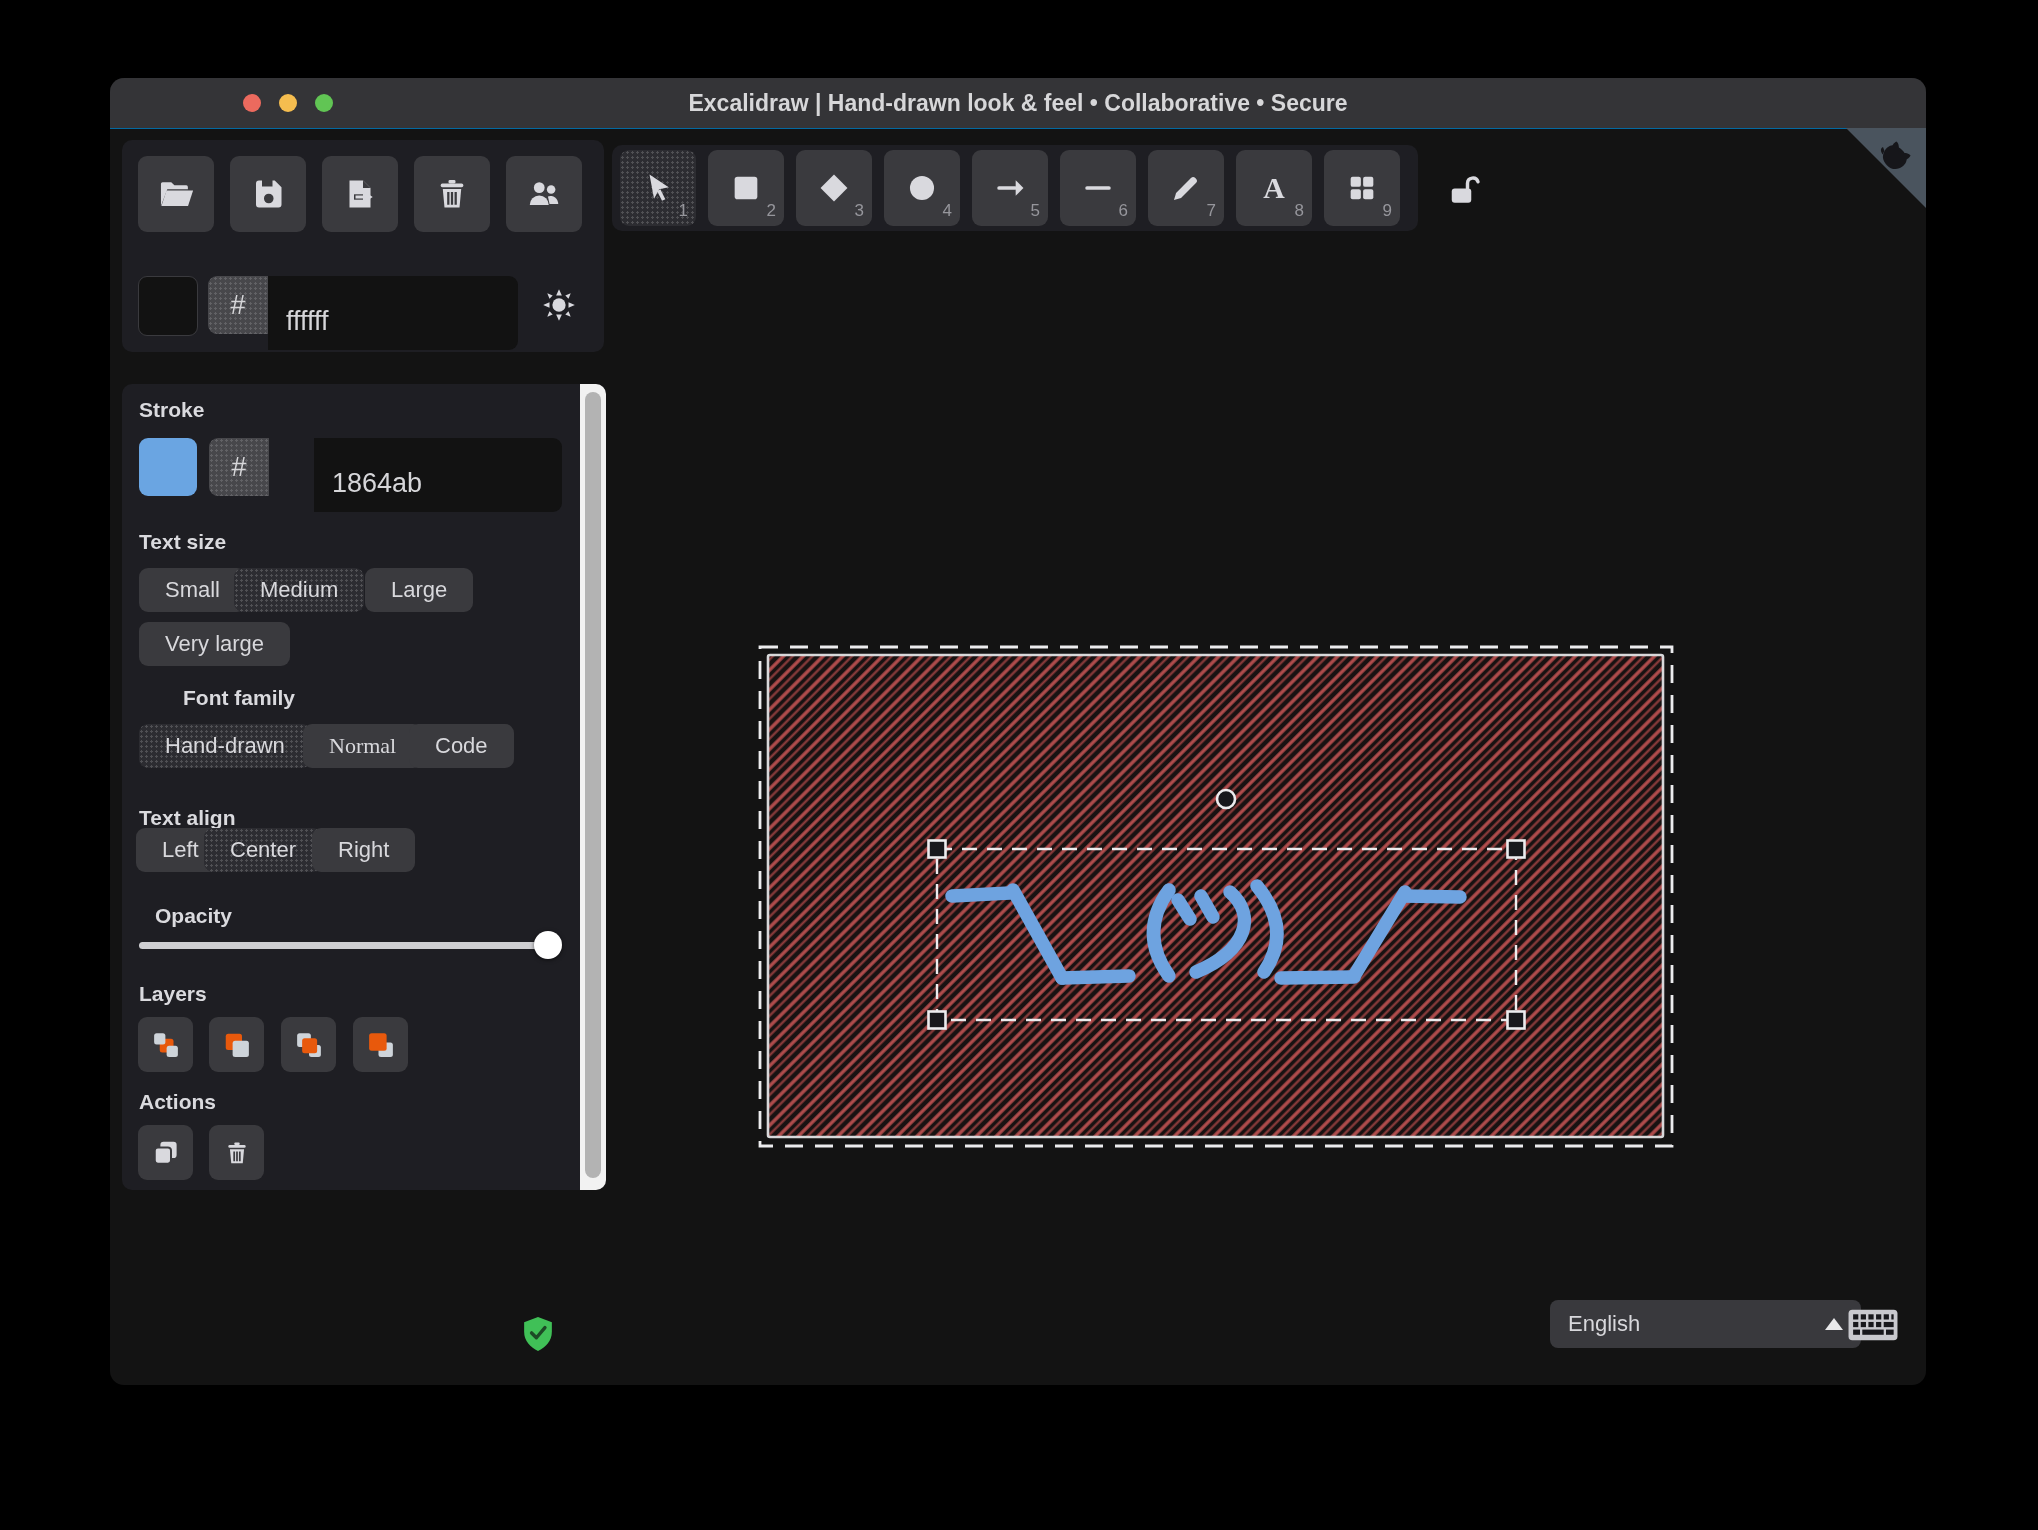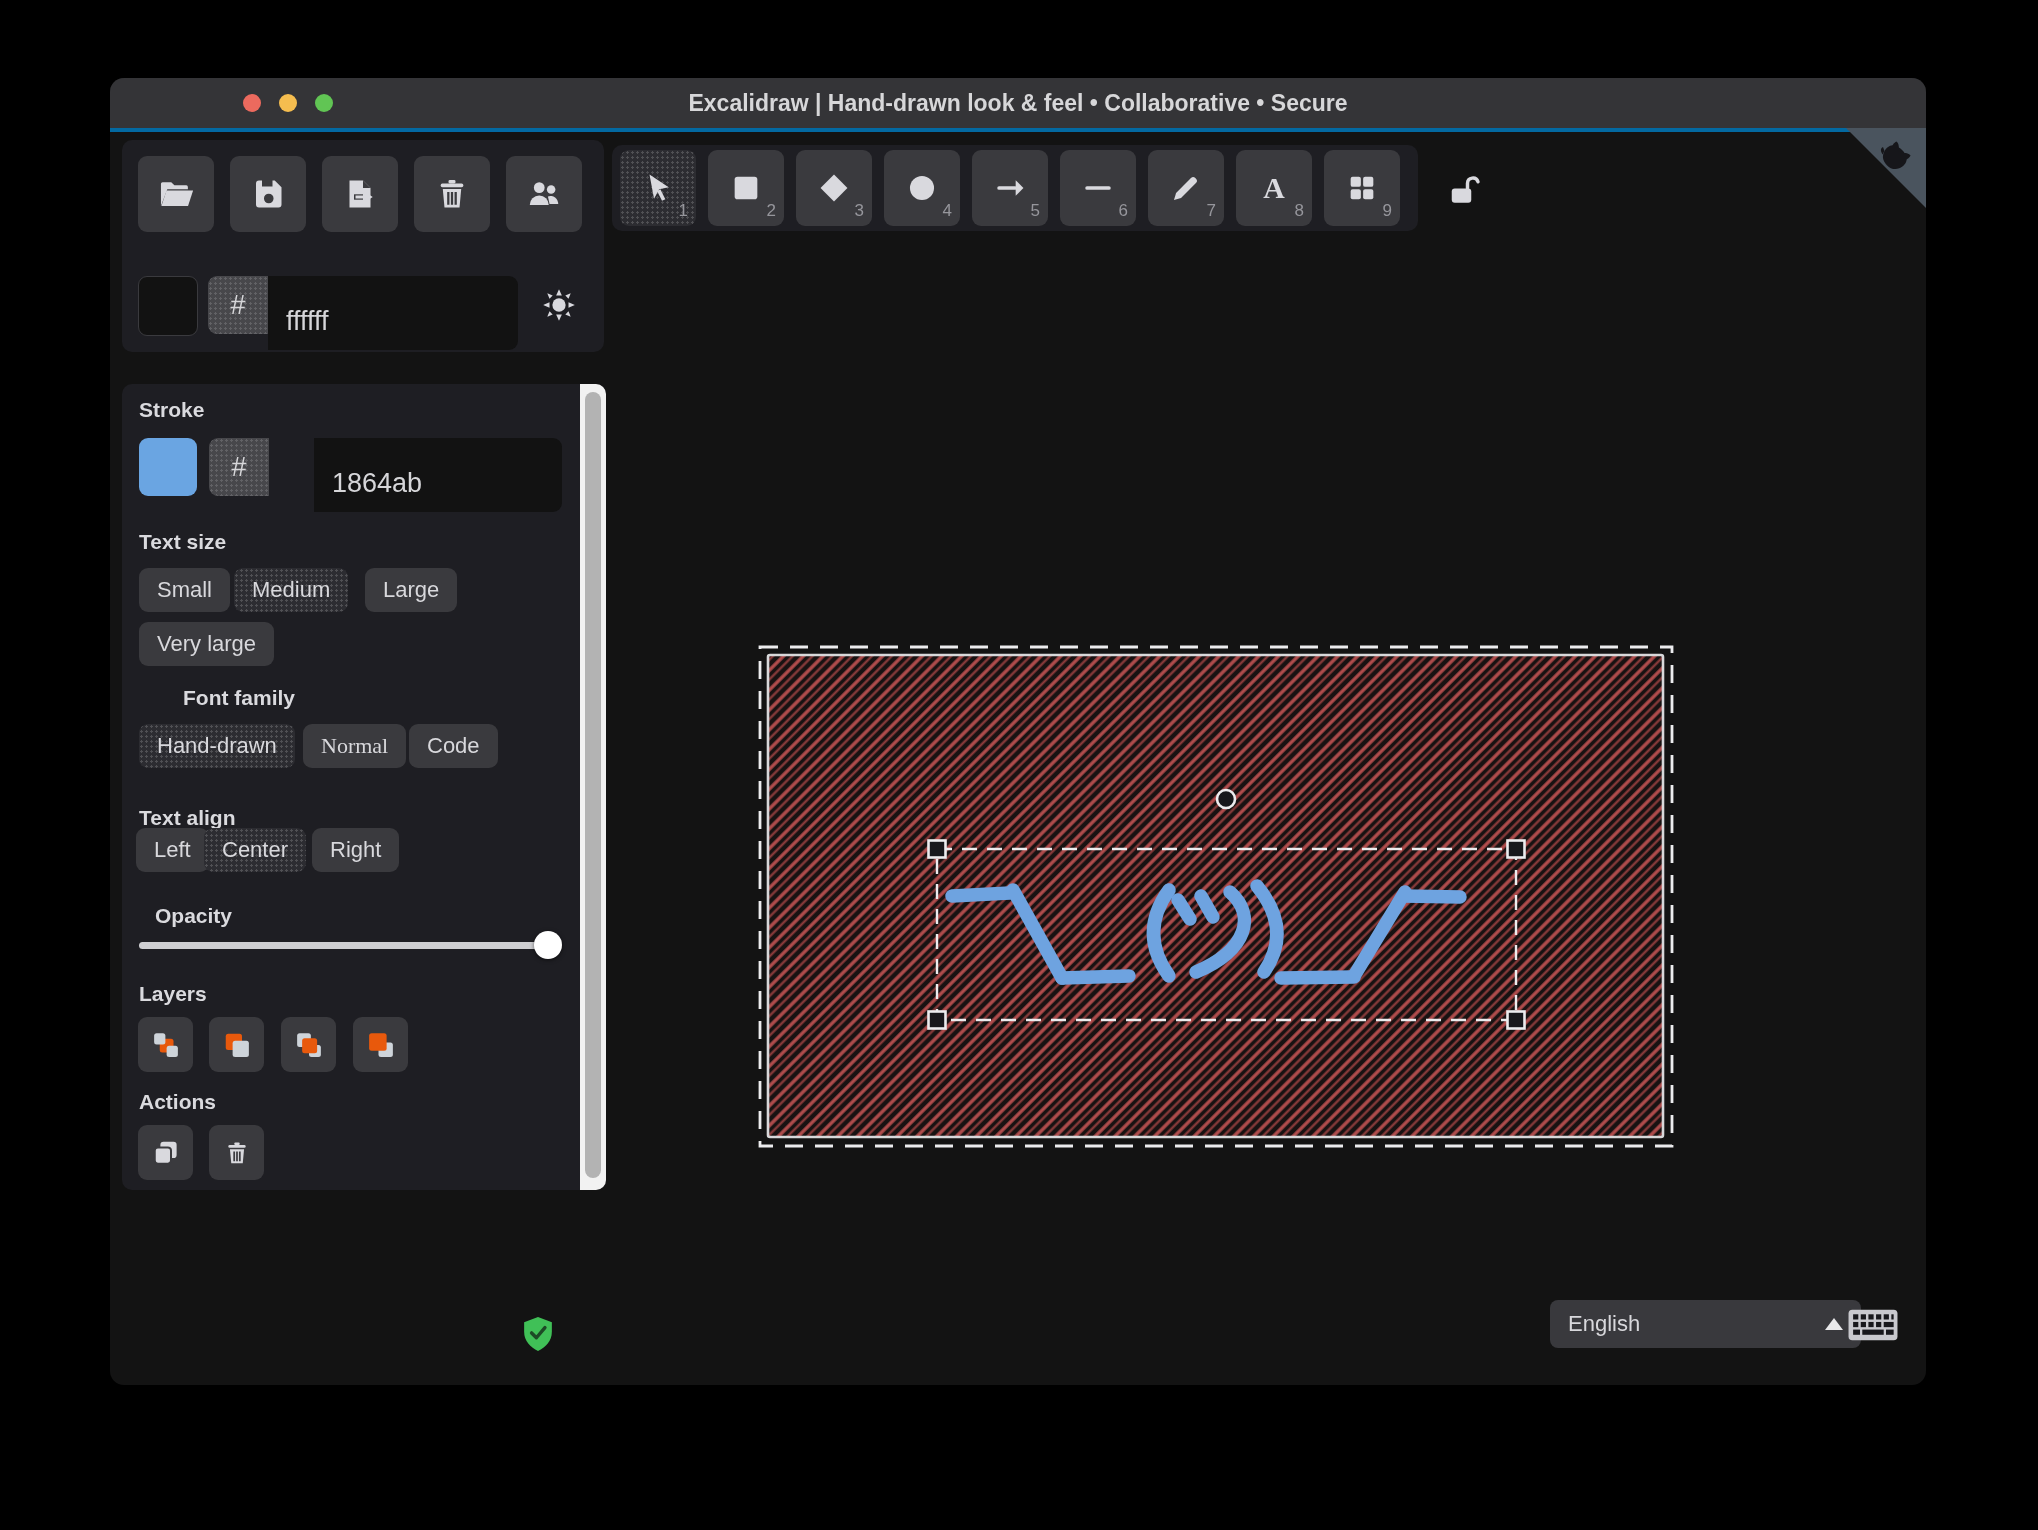--- a/index.html
+++ b/index.html
@@ -2,21 +2,21 @@
 <html><head>
 <meta charset="utf-8">
 <style>
   html,body{margin:0;padding:0;background:#000;}
   #stage{position:relative;width:2038px;height:1530px;background:#000;overflow:hidden;
          font-family:"Liberation Sans","DejaVu Sans",sans-serif;}
   .window{position:absolute;left:110px;top:78px;width:1816px;height:1307px;background:#131313;
           border-radius:14px;box-shadow:0 50px 100px rgba(0,0,0,.65);}
   
   .titlebar{position:absolute;left:0;top:0;right:0;height:50px;background:#343437;
-            border-radius:14px 14px 0 0;border-bottom:4px solid #0369a1;padding-left:11px;}
+            border-radius:14px 14px 0 0;border-bottom:1px solid #0369a1;padding-left:11px;}
   .tl{position:absolute;top:16px;width:18px;height:18px;border-radius:50%;}
   .tl.red{left:133px;background:#ec6a5e;}
   .tl.yellow{left:169px;background:#f5bd4f;}
   .tl.green{left:205px;background:#61c554;}
   .title{position:absolute;left:0;right:0;top:0;height:50px;line-height:50px;text-align:center;
          color:#d7d7d9;font-size:23px;font-weight:700;}
   
   .island{position:absolute;background:#1e1e23;border-radius:10px;}
   .btn{position:absolute;background:#3a3a3e;border-radius:9px;display:flex;align-items:center;
        justify-content:center;color:#d9d9de;}
@@ -30,21 +30,21 @@
   .swatch{position:absolute;width:58px;height:58px;border-radius:9px;}
   .hashbox{position:absolute;width:60px;height:58px;border-radius:9px 0 0 9px;display:flex;
            align-items:center;justify-content:center;font-size:27px;color:#d6d6d9;
            background-color:#47474b;background-image:radial-gradient(rgba(255,255,255,.15) 1.3px,transparent 1.4px);
            background-size:5px 5px;}
   .hexinput{position:absolute;height:58px;border:none;border-radius:0 9px 9px 0;background:#121212;
             color:#d6d6d9;font-size:27px;padding:16px 0 0 18px;outline:none;width:232px;
             font-family:"Liberation Sans","DejaVu Sans",sans-serif;}
   .plabel{position:absolute;left:17px;color:#dadade;font-size:21px;font-weight:700;}
   .opt{position:absolute;height:44px;border-radius:9px;background:#3a3a3e;color:#d8d8dc;
-       font-size:22px;display:flex;align-items:center;justify-content:center;padding:0 18px;}
+       font-size:22px;display:flex;align-items:center;justify-content:center;padding:0 26px;}
   .opt.active{background-color:#2c2c31;
        background-image:radial-gradient(rgba(255,255,255,.17) 1.3px,transparent 1.4px);
        background-size:5px 5px;}
   
   .slider-track{position:absolute;left:17px;top:558px;width:422px;height:7px;background:#cfcfd2;border-radius:4px;}
   .slider-thumb{position:absolute;left:412px;top:547px;width:28px;height:28px;border-radius:50%;
                 background:#fff;box-shadow:0 1px 4px rgba(0,0,0,.55);}
   
   .sbar-track{position:absolute;right:0;top:0;width:26px;height:806px;background:#f2f2f2;
               border-radius:0 10px 10px 0;}

